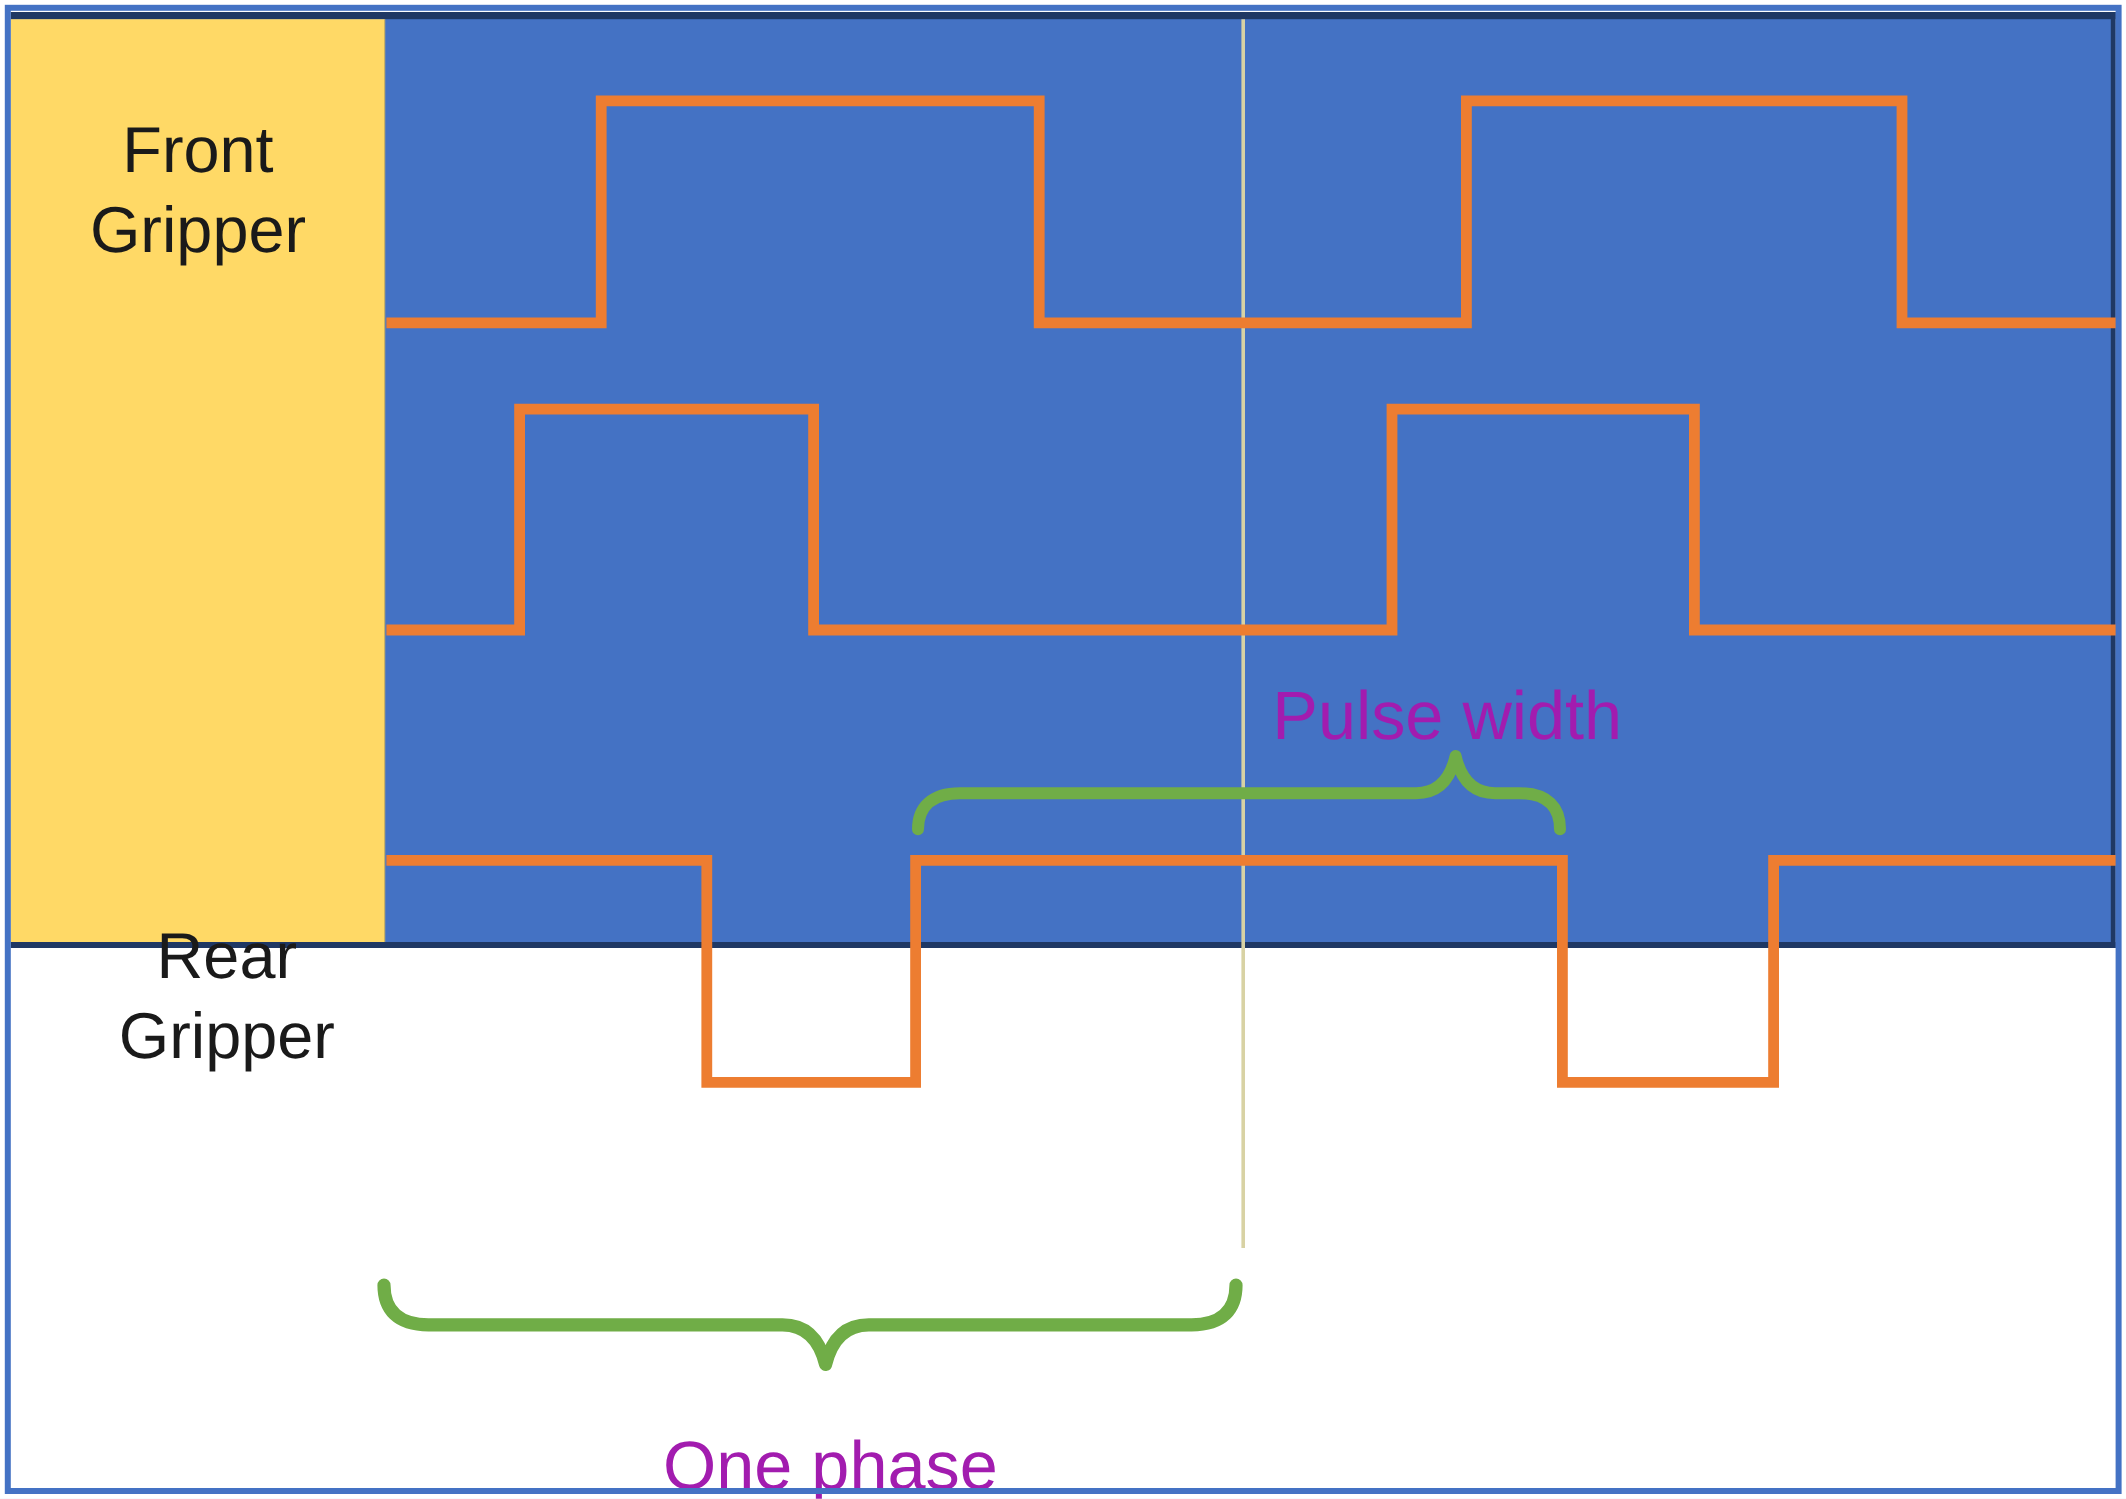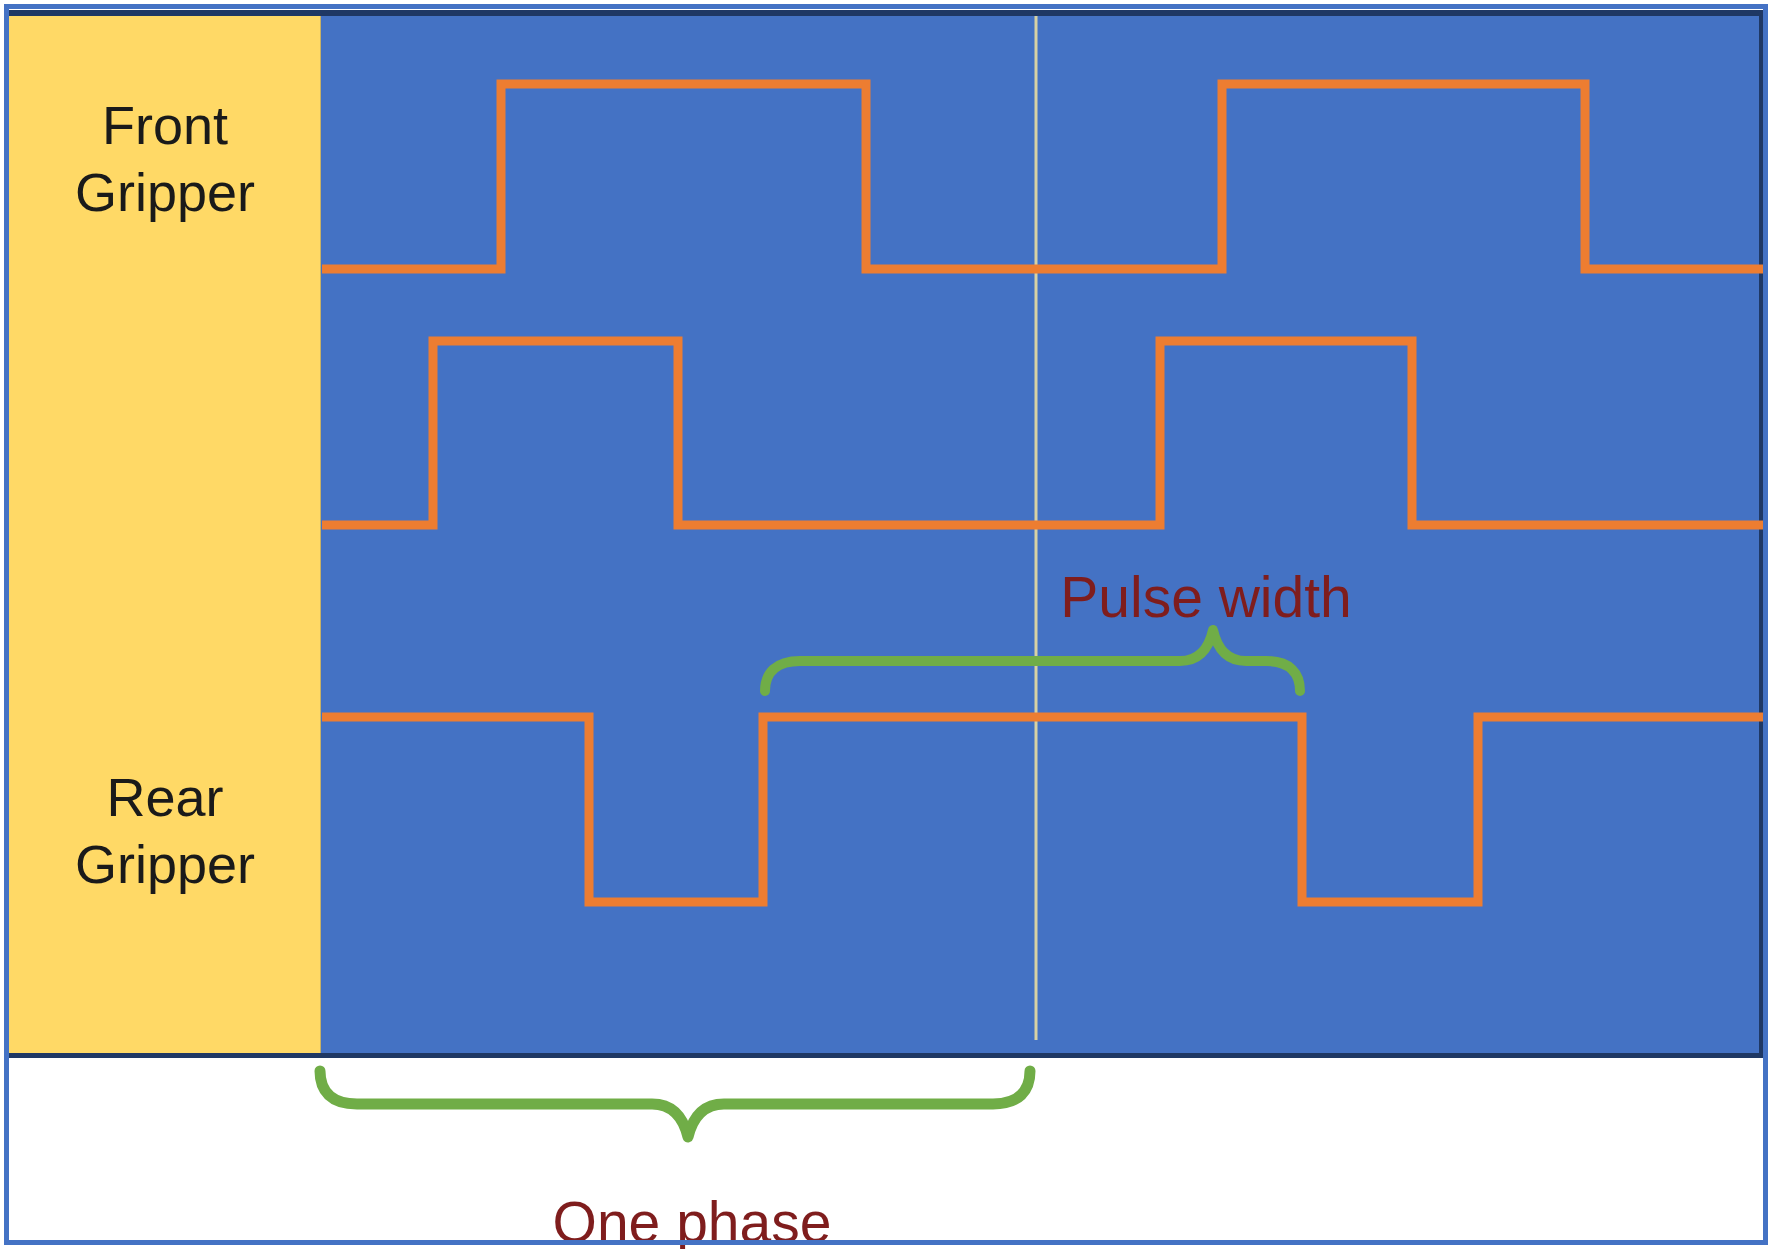--- a/index.html
+++ b/index.html
@@ -5,48 +5,48 @@
   html,body{margin:0;padding:0;background:#ffffff;}
   body{
     width:1772px;height:1249px;position:relative;overflow:hidden;
     font-family:"Liberation Sans", sans-serif;
   }
   .canvas-border{
     position:absolute;left:4px;top:4px;right:4px;bottom:4px;
     border:5px solid #4472C4;pointer-events:none;z-index:5;
   }
   .plot-area{
-    position:absolute;left:9px;top:10px;width:1754px;height:1048px;
+    position:absolute;left:9px;top:10px;width:1754px;height:780px;
     background:#4472C4;
     border-top:6px solid #1F3864;
     border-bottom:5px solid #1F3864;
     border-right:4px solid #1F3864;
     box-sizing:border-box;
   }
   .label-panel{
     position:absolute;left:0;top:0;width:312px;height:100%;
     background:#FFD966;
     border-right:1px solid rgba(32,56,100,0.25);
     box-sizing:border-box;
   }
   .row-label{
     position:absolute;left:0;width:312px;
     text-align:center;color:#1a1a1a;
     font-size:54px;line-height:67px;letter-spacing:0px;
   }
   .row-label .line{display:block;}
   #label-front{top:76px;}
   #label-propulsion{top:414px;}
-  #label-rear{top:748px;}
+  #label-rear{top:748px;padding-left:24px;}
   .diagram-svg{
     position:absolute;left:0;top:0;width:1772px;height:1249px;z-index:3;
   }
   .annotation{
     position:absolute;transform:translateX(-50%);
-    color:#7f1d1d;font-size:57px;line-height:64px;white-space:nowrap;z-index:4;
+    color:#a21caf;font-size:57px;line-height:64px;white-space:nowrap;z-index:4;
   }
   #pulse-width-label{left:1206px;top:565px;}
   #one-phase-label{left:692px;top:1156px;margin-top:34px;}
 </style>
 </head>
 <body>
 
 <div class="plot-area">
   <div class="label-panel">
     <div class="row-label" id="label-front">

